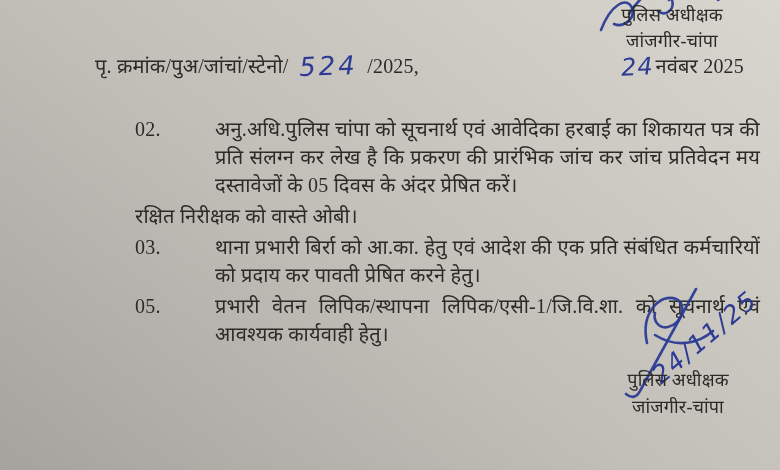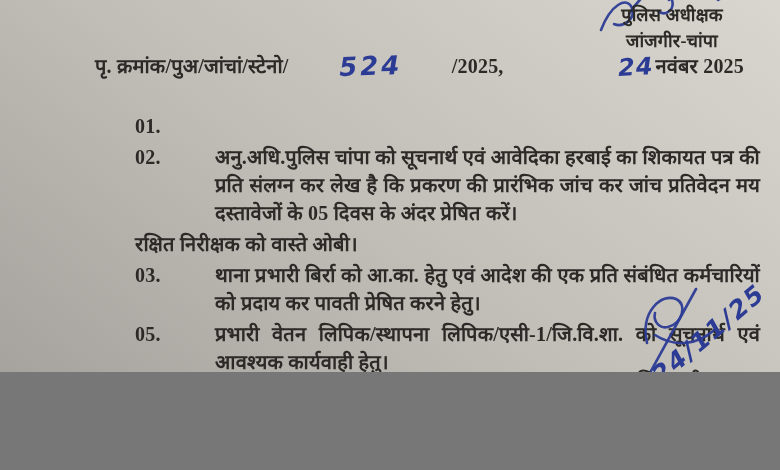--- a/index.html
+++ b/index.html
@@ -2,42 +2,41 @@
 <html lang="hi" style="--paper_dark: #a6a39e; --paper_light: #d9d6cf; --ink: #2b2a27; --pen_blue: #2c3c95;"><head>
 <meta charset="utf-8">
 <style>
   html, body { margin: 0; padding: 0; }
   body {
     font-family: "Liberation Serif", "DejaVu Serif", serif;
     width: 780px; height: 470px; overflow: hidden;
     background: #777;
   }
   .page {
-    position: relative; width: 780px; height: 372px; overflow: hidden;
+    position: relative; width: 780px; height: 470px; overflow: hidden;
     background: linear-gradient(38deg, var(--paper_dark, #a6a39e) 0%, #c1beb8 45%, var(--paper_light, #d9d6cf) 100%);
     color: var(--ink, #2b2a27);
-    font-weight: bold;
   }
   .devtxt { font-size: 20px; line-height: 28px; letter-spacing: 0.2px; }
 
   
   .top-sign {
     position: absolute; top: 2px; left: 583px; width: 178px;
     text-align: center; font-size: 18px; line-height: 26px;
   }
   .top-scrawl {
     position: absolute; top: -10px; left: 12px; width: 150px; height: 46px;
     pointer-events: none;
   }
   .top-sign .l1, .top-sign .l2 { position: relative; }
 
   
   .ref-row {
     position: absolute; top: 50px; left: 95px; width: 655px;
-    display: flex; align-items: baseline; white-space: nowrap; gap: 40px;
+    display: flex; align-items: baseline; white-space: nowrap;
   }
   .hand {
     font-family: "DejaVu Sans", sans-serif;
     font-style: italic;
     color: var(--pen_blue, #2c3c95);
   }
   .ref-number {
     font-size: 26px; letter-spacing: 3px; margin: 0 10px;
     display: inline-block; transform: rotate(-2deg) translateY(2px);
   }
@@ -94,21 +93,20 @@
   <div class="ref-row devtxt">
     <span>पृ. क्रमांक/पुअ/जांचां/स्टेनो/</span>
     <span class="hand ref-number">524</span>
     <span>/2025,</span>
     <span class="ref-date"><span class="hand date-day">24</span><span>नवंबर 2025</span></span>
   </div>
 
 
   <div class="copy-list">
     <div class="copy-row">
-      <div class="copy-num devtxt">01.</div>
     </div>
     <div class="copy-row">
       <div class="copy-num devtxt">02.</div>
       <div class="copy-txt devtxt">अनु.अधि.पुलिस चांपा को सूचनार्थ एवं आवेदिका हरबाई का शिकायत पत्र की प्रति संलग्न कर लेख है कि प्रकरण की प्रारंभिक जांच कर जांच प्रतिवेदन मय दस्तावेजों के 05 दिवस के अंदर प्रेषित करें।</div>
     </div>
     <div class="copy-row">
       <div class="copy-txt devtxt">रक्षित निरीक्षक को वास्ते ओबी।</div>
     </div>
     <div class="copy-row">
       <div class="copy-num devtxt">03.</div>

